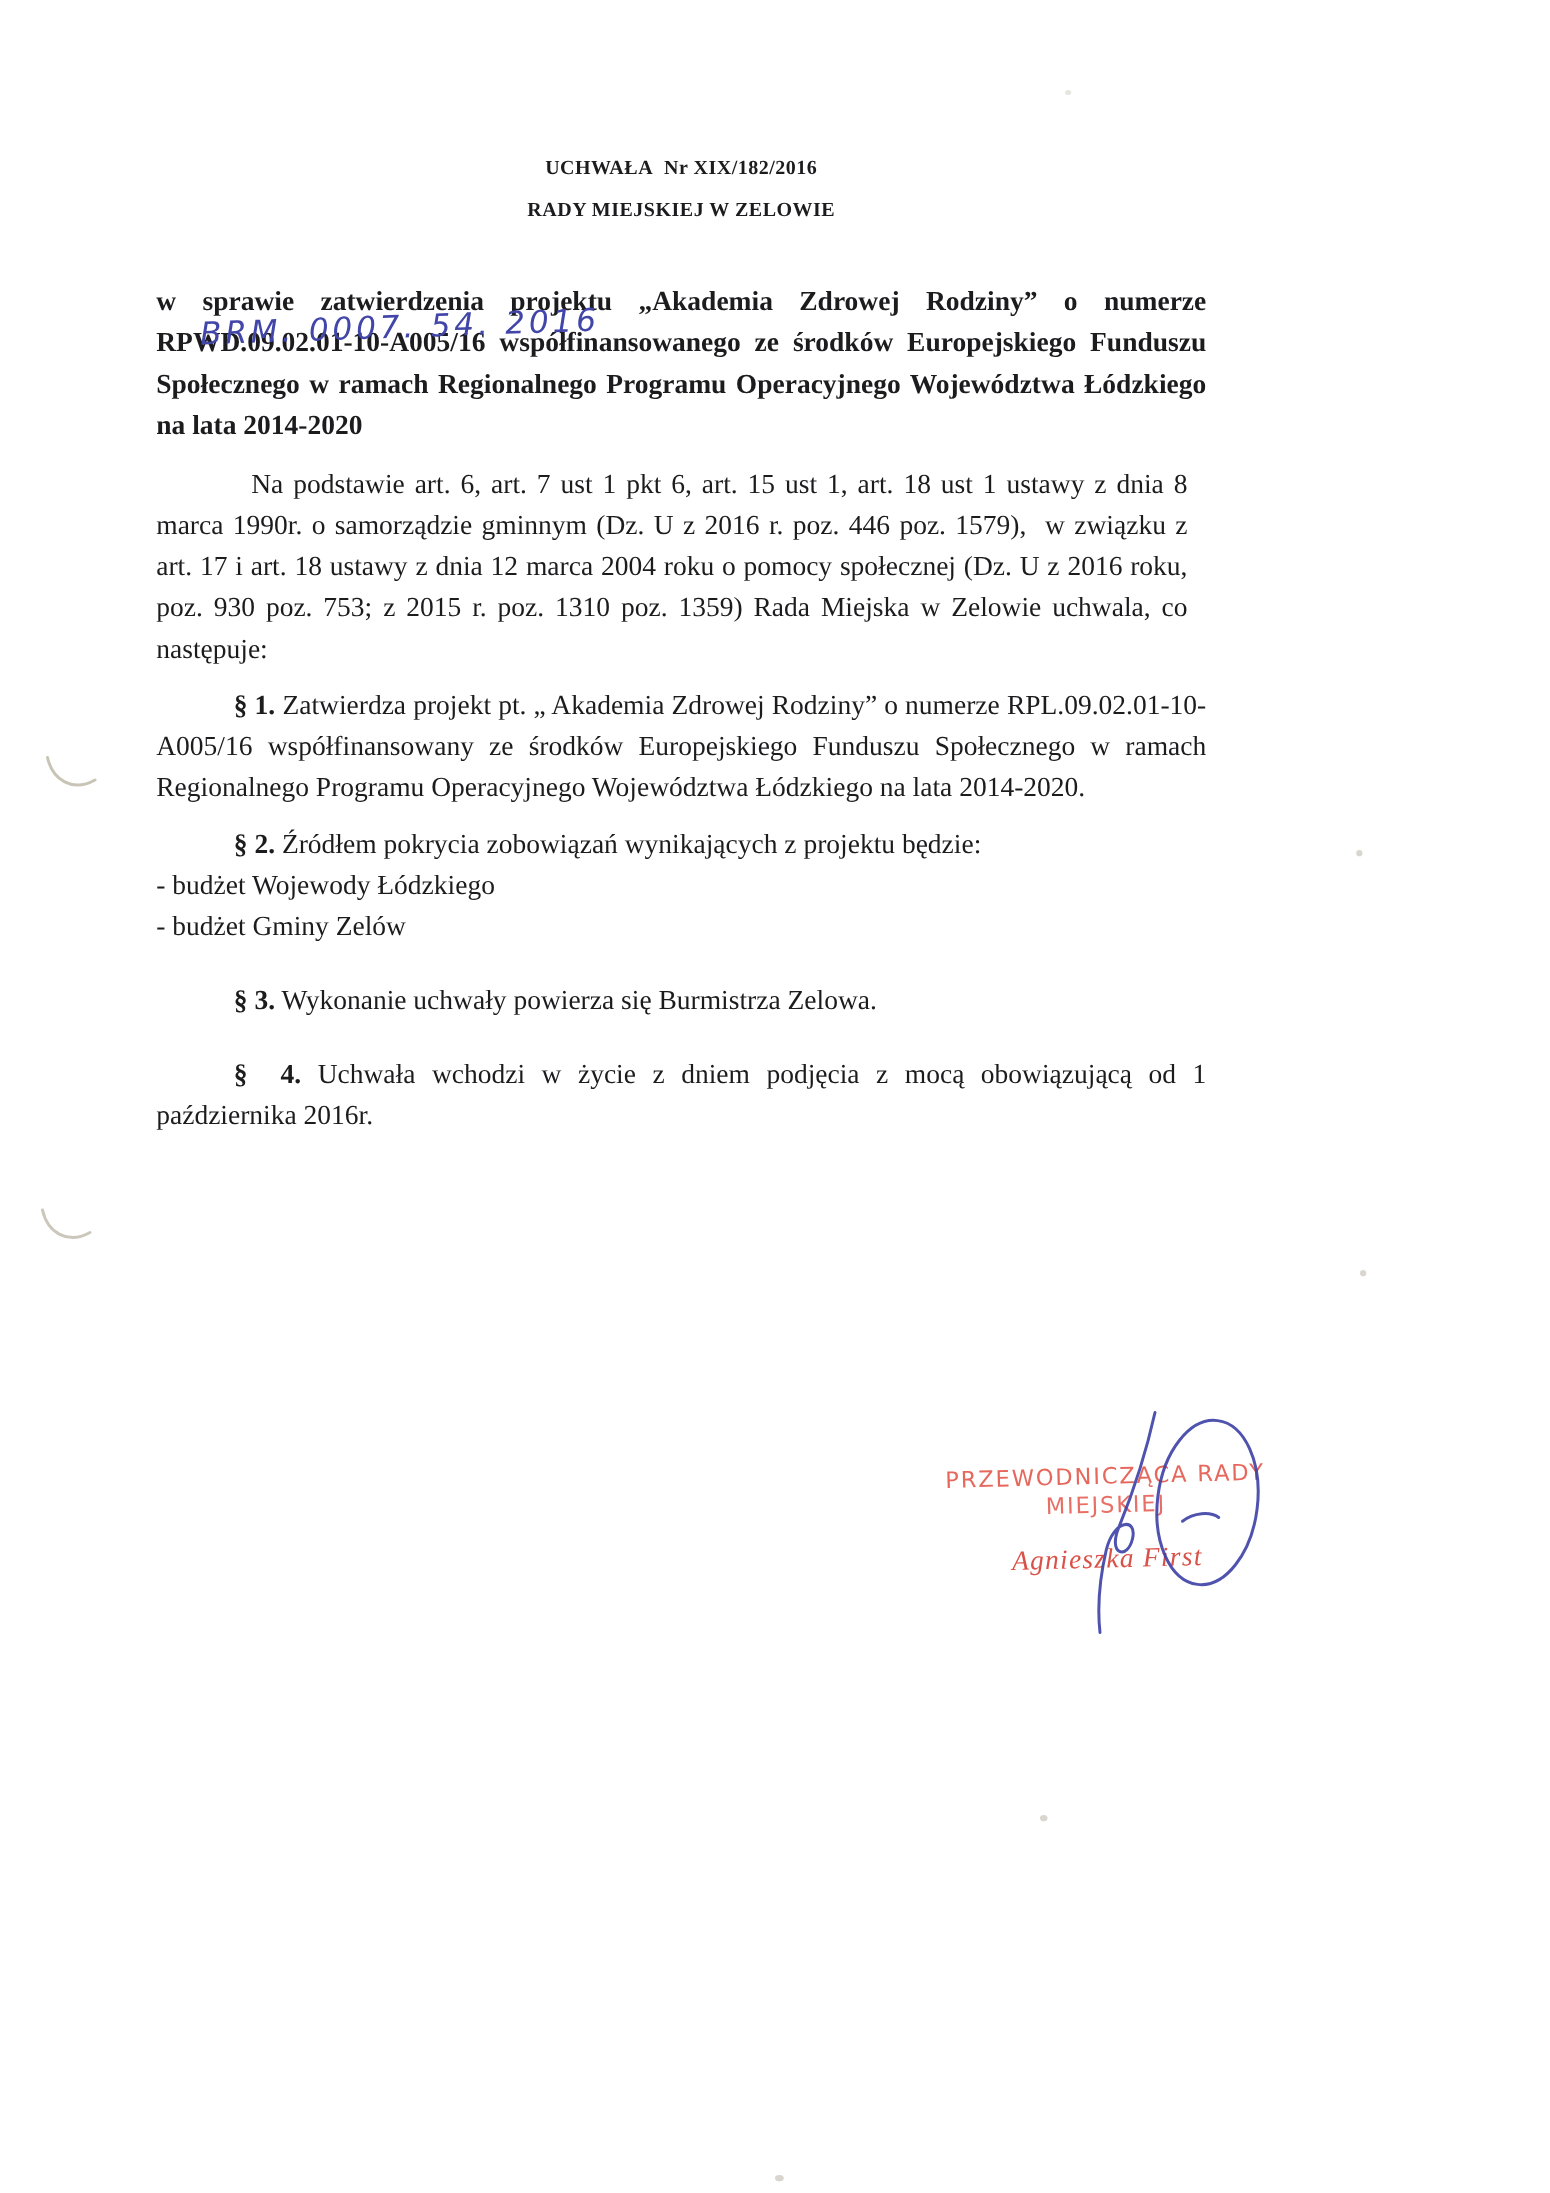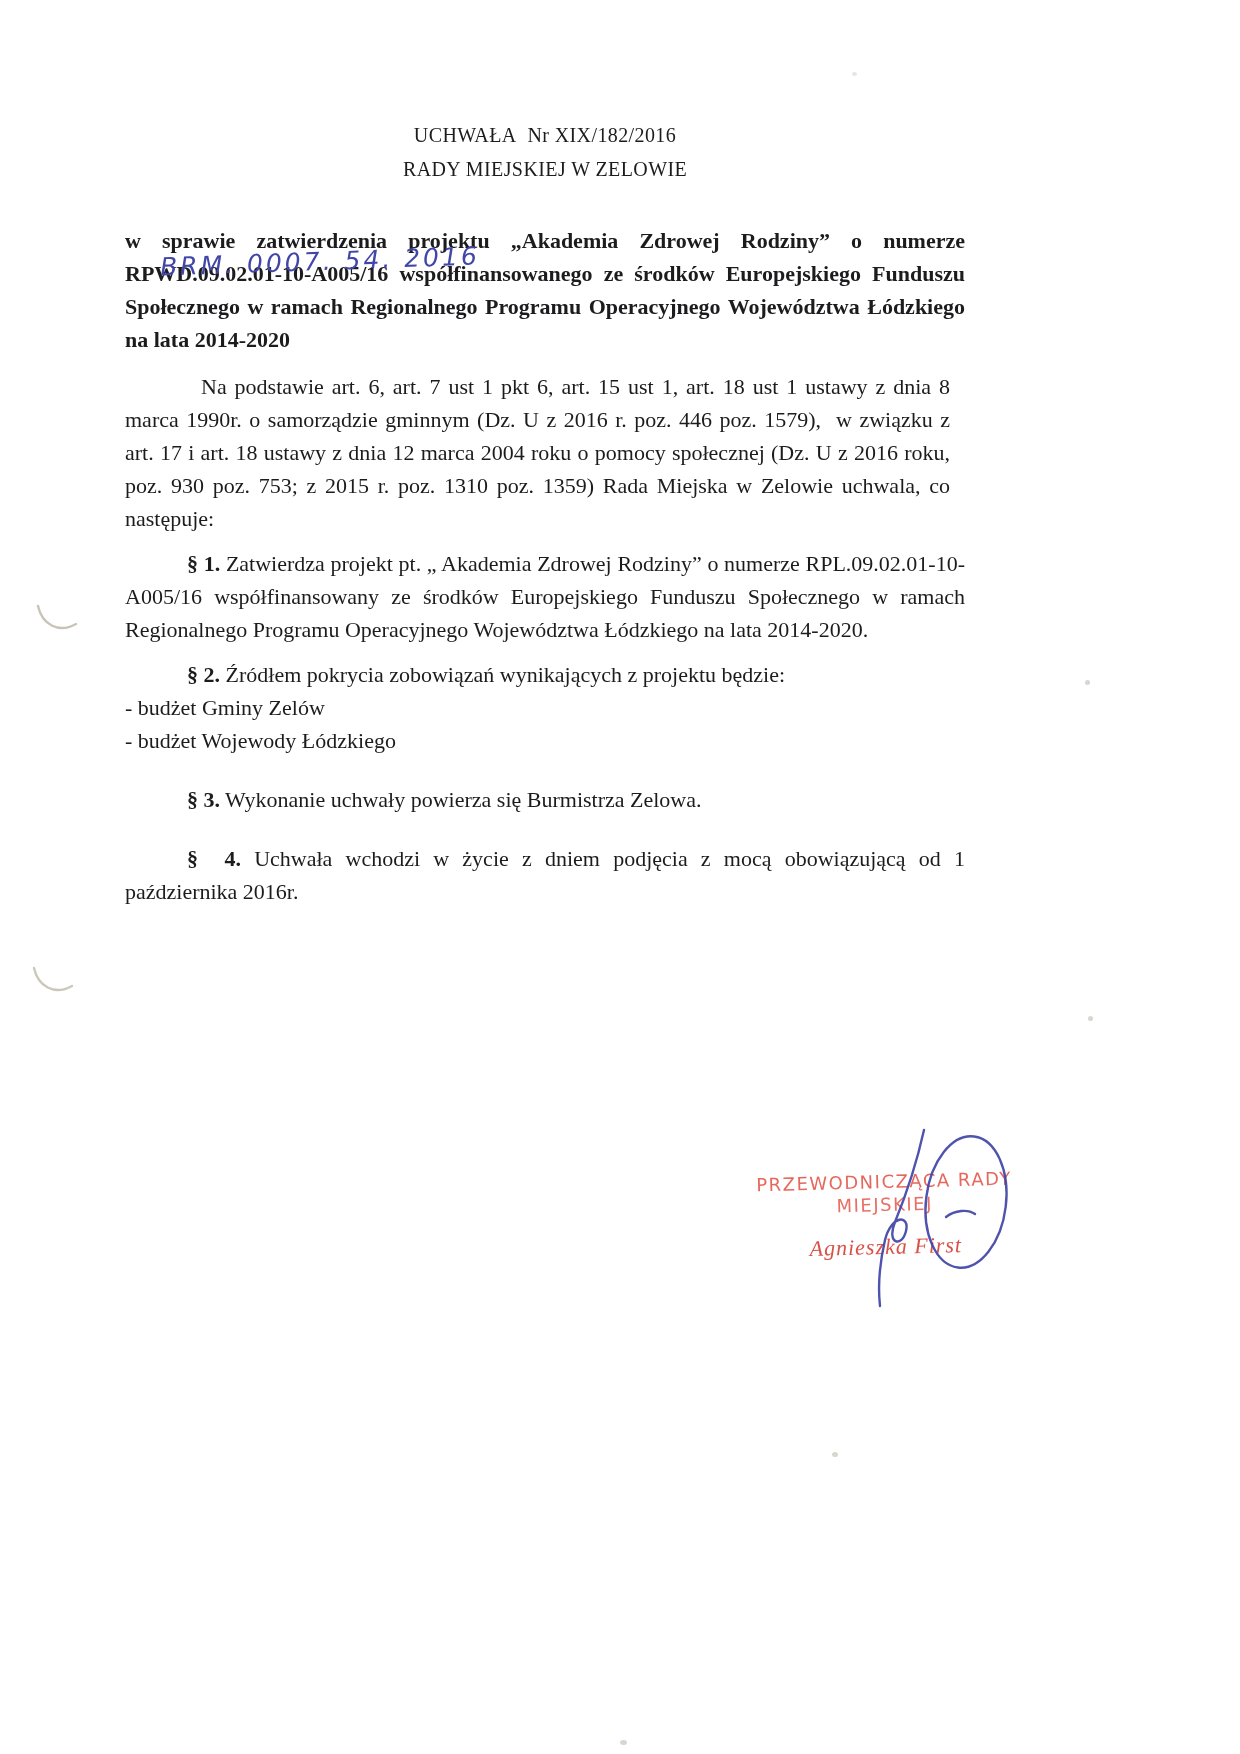--- a/index.html
+++ b/index.html
@@ -8,21 +8,21 @@
     width:1240px;height:1754px;
     background:#ffffff;
     overflow:hidden;
     font-family:"Liberation Serif", serif;
     color:#1c1c1e;
   }
   .content{
     position:absolute;left:125px;top:118px;width:840px;
     font-size:22px;line-height:33px;
   }
-  .title{margin:0;text-align:center;font-size:20px;line-height:34px;font-weight:normal;letter-spacing:.4px;}
+  .title{margin:0;text-align:center;font-size:16px;line-height:34px;font-weight:bold;letter-spacing:.4px;}
   .title .tline{display:block;}
   .date{margin:26px 0 0 0;text-align:center;}
   .subject{
     margin:38px 0 0 0;font-weight:bold;text-align:justify;
   }
   .legal{margin:14px 15px 0 0;text-align:justify;text-indent:76px;}
   .sect{margin:12px 0 0 0;text-align:justify;text-indent:62px;}
   .sect .slabel{font-weight:bold;}
   .cont{margin:0;text-align:justify;}
   .bullet{margin:0;text-align:left;}
@@ -67,22 +67,22 @@
 
     <p class="subject">w sprawie zatwierdzenia projektu „Akademia Zdrowej Rodziny” o numerze RPWD.09.02.01-10-A005/16 współfinansowanego ze środków Europejskiego Funduszu Społecznego w ramach Regionalnego Programu Operacyjnego Województwa Łódzkiego na lata 2014-2020</p>
 
     <p class="legal">Na podstawie art. 6, art. 7 ust 1 pkt 6, art. 15 ust 1, art. 18 ust 1 ustawy z dnia 8 marca 1990r. o samorządzie gminnym (Dz. U z 2016 r. poz. 446 poz. 1579),&nbsp; w związku z art. 17 i art. 18 ustawy z dnia 12 marca 2004 roku o pomocy społecznej (Dz. U z 2016 roku, poz. 930 poz. 753; z 2015 r. poz. 1310 poz. 1359) Rada Miejska w Zelowie uchwala, co następuje:</p>
 
     <p class="sect"><b class="slabel">§ 1.</b>
       <span>Zatwierdza projekt pt. „ Akademia Zdrowej Rodziny” o numerze RPL.09.02.01-10-A005/16 współfinansowany ze środków Europejskiego Funduszu Społecznego w ramach Regionalnego Programu Operacyjnego Województwa Łódzkiego na lata 2014-2020.</span></p>
 
     <p class="sect sp2"><b class="slabel">§ 2.</b>
       <span>Źródłem pokrycia zobowiązań wynikających z projektu będzie:</span></p>
+    <div class="bullet">- budżet Wojewody Łódzkiego</div>
     <div class="bullet">- budżet Gminy Zelów</div>
-    <div class="bullet">- budżet Wojewody Łódzkiego</div>
 
     <p class="sect sp3"><b class="slabel">§ 3.</b>
       <span>Wykonanie uchwały powierza się Burmistrza Zelowa.</span></p>
 
     <p class="sect sp4"><b class="slabel">§&nbsp; 4.</b>
       <span>Uchwała wchodzi w życie z dniem podjęcia z mocą obowiązującą od 1 października 2016r.</span></p>
   </div>
 
   <div class="handwritten">BRM. 0007. 54. 2016</div>
 

